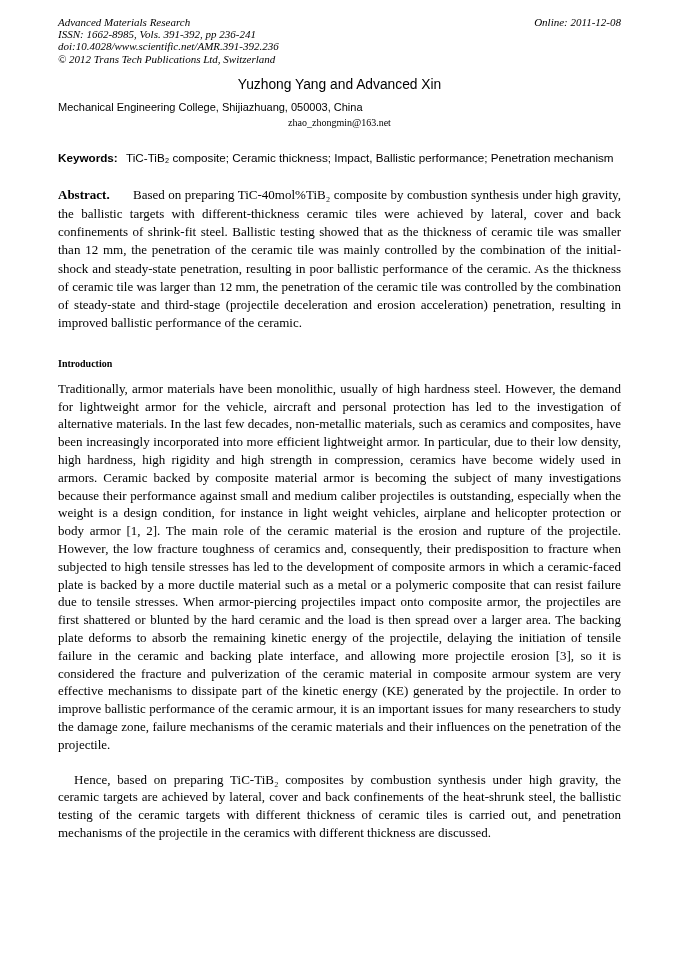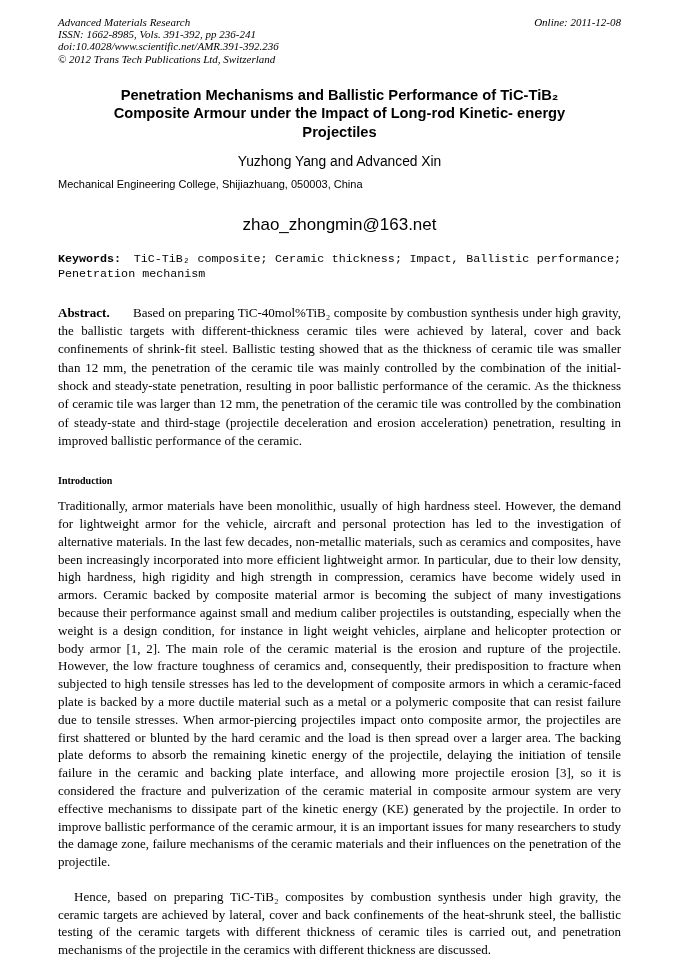--- a/index.html
+++ b/index.html
@@ -43,28 +43,27 @@
     line-height: 17px;
   }
   .affiliation {
     font-family: "Liberation Sans", "DejaVu Sans", sans-serif;
     font-size: 11px;
     text-align: left;
     margin-top: 7px;
     line-height: 15px;
   }
   .email {
-    font-family: Liberation Sans, sans-serif;
-    font-size: 17px;
+    font-family: Liberation Serif, serif;
+    font-size: 10px;
     text-align: center;
     line-height: 15px;
-    margin-top: 25px;
   }
   .keywords {
-    font-family: Liberation Mono, monospace;
+    font-family: Liberation Sans, sans-serif;
     font-size: 11.7px;
     line-height: 15.6px;
     text-align: justify;
     margin: 20px 0 0 0;
   }
   .keywords .kw-label { font-weight: bold; margin-right: 5px; }
 
   .abstract {
     font-family: "Liberation Serif", "DejaVu Serif", "DejaVu Sans", serif;
     font-size: 13px;
@@ -101,21 +100,20 @@
   <div class="header-row">
     <div class="header-left">
       <div>Advanced Materials Research</div>
       <div>ISSN: 1662-8985, Vols. 391-392, pp 236-241</div>
       <div>doi:10.4028/www.scientific.net/AMR.391-392.236</div>
       <div>© 2012 Trans Tech Publications Ltd, Switzerland</div>
     </div>
     <div class="header-right">Online: 2011-12-08</div>
   </div>
 
-  <h1 class="title">Penetration Mechanisms and Ballistic Performance of TiC-TiB₂ Composite Armour under the Impact of Long-rod Kinetic- energy Projectiles</h1>
 
   <div class="authors">Yuzhong Yang and Advanced Xin</div>
 
   <div class="affiliation">Mechanical Engineering College, Shijiazhuang, 050003, China</div>
 
   <div class="email">zhao_zhongmin@163.net</div>
 
   <p class="keywords"><span class="kw-label">Keywords: </span><span>TiC-TiB₂ composite; Ceramic thickness; Impact, Ballistic performance; Penetration mechanism</span></p>
 
   <p class="abstract"><span class="ab-label">Abstract. </span><span>Based on preparing TiC-40mol%TiB₂ composite by combustion synthesis under high gravity, the ballistic targets with different-thickness ceramic tiles were achieved by lateral, cover and back confinements of shrink-fit steel. Ballistic testing showed that as the thickness of ceramic tile was smaller than 12 mm, the penetration of the ceramic tile was mainly controlled by the combination of the initial-shock and steady-state penetration, resulting in poor ballistic performance of the ceramic. As the thickness of ceramic tile was larger than 12 mm, the penetration of the ceramic tile was controlled by the combination of steady-state and third-stage (projectile deceleration and erosion acceleration) penetration, resulting in improved ballistic performance of the ceramic.</span></p>

